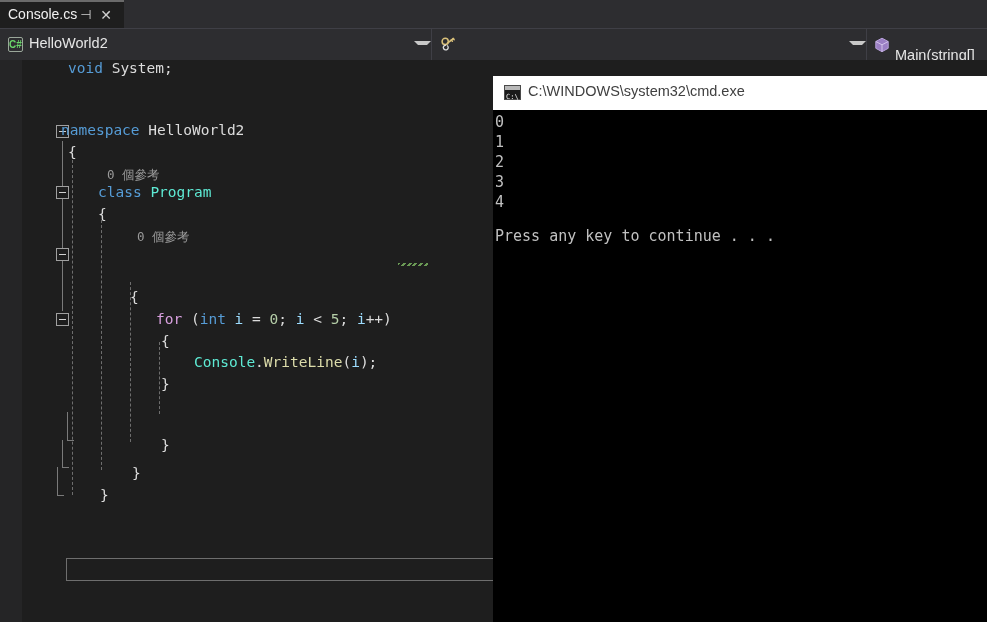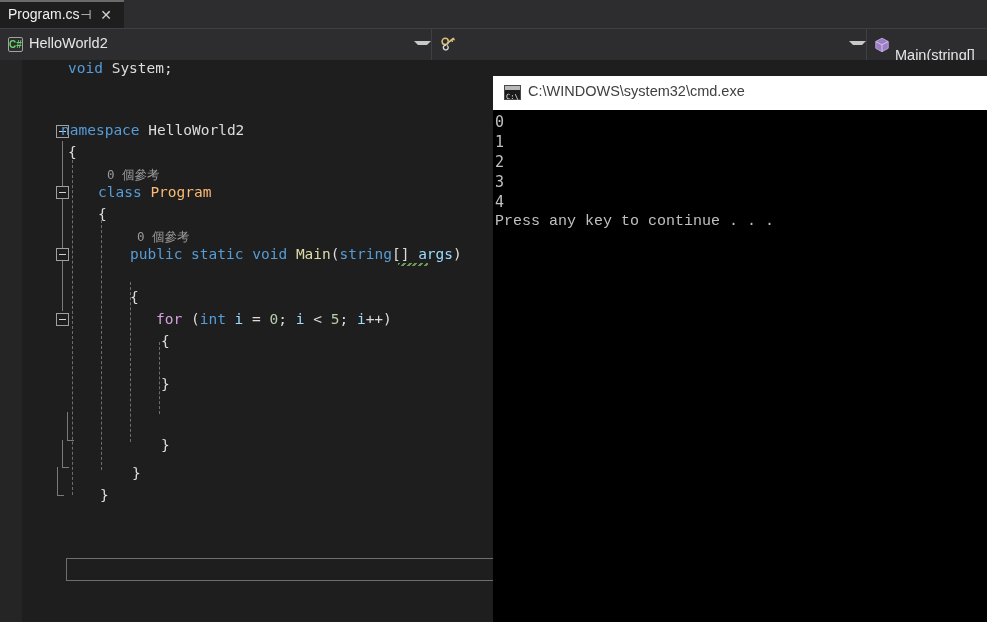--- a/index.html
+++ b/index.html
@@ -115,21 +115,21 @@
     position:absolute;width:0;
     border-left:1px dashed #6e6e6e;
   }
   
   .cl{
     position:absolute;white-space:pre;
     font-family:"DejaVu Sans Mono","Liberation Mono",monospace;
     font-size:14.5px;line-height:17px;
   }
   .kw{color:#569cd6;}      
-  .type{color:#fdba74;}    
+  .type{color:#5eead4;}    
   .plain{color:#dcdcdc;margin-top:17px;}   
   .meth{color:#dcdcaa;}    
   .ctrl{color:#d8a0df;}    
   .num{color:#b5cea8;}     
   .loc{color:#9cdcfe;}
   
   .codelens{
     position:absolute;white-space:pre;
     font-family:"DejaVu Sans Mono","Liberation Mono",monospace;
     font-size:12.5px;line-height:15px;color:#9a9a9a;
@@ -180,21 +180,21 @@
     position:absolute;left:2px;white-space:pre;color:#c0c0c0;
     font-family:"DejaVu Sans Mono","Liberation Mono",monospace;
     font-size:15px;line-height:20px;
   }
 </style>
 </head>
 <body>
 
 <div id="tabstrip">
   <div id="tab">
-    <span id="tab-label">Program.cs</span>
+    <span id="tab-label">Console.cs</span>
     <span class="tab-glyph" id="tab-pin">⊣</span>
     <span class="tab-glyph" id="tab-close">✕</span>
   </div>
 </div>
 
 <div id="navbar">
 
   <div class="nav-combo" id="nav-combo-0"></div>
   <div class="nav-combo" id="nav-combo-1"></div>
   <div class="nav-combo" id="nav-combo-2"></div>
@@ -251,26 +251,26 @@
     <div class="cl" style="left:46px;top:0px;"><span class="kw">void</span><span class="plain"> </span><span class="plain">System;</span></div>
 
     <div class="cl" style="left:39px;top:62px;"><span class="kw">namespace</span><span class="plain"> HelloWorld2</span></div>
     <div class="cl" style="left:46px;top:84px;"><span class="plain">{</span></div>
 
     <div class="codelens" style="left:85px;top:107px;">0 個參考</div>
     <div class="cl" style="left:76px;top:124px;"><span class="kw">class</span><span class="type"> Program</span></div>
     <div class="cl" style="left:76px;top:146px;"><span class="plain">{</span></div>
 
     <div class="codelens" style="left:115px;top:169px;">0 個參考</div>
-    <div class="cl" style="left:108px;top:186px;"><span class="kw">public static void</span><span class="plain"> </span><span class="meth">Main</span><span class="plain">(</span><span class="kw">string</span><span class="plain">[] </span><span class="loc">args</span><span class="plain">)</span></div>
     <div class="squiggle" style="left:376px;top:203px;width:30px;"></div>
 
     <div class="cl" style="left:108px;top:229px;"><span class="plain">{</span></div>
     <div class="cl" style="left:134px;top:251px;"><span class="ctrl">for</span><span class="plain"> (</span><span class="kw">int</span><span class="plain"> </span><span class="loc">i</span><span class="plain"> = </span><span class="num">0</span><span class="plain">; </span><span class="loc">i</span><span class="plain"> &lt; </span><span class="num">5</span><span class="plain">; </span><span class="loc">i</span><span class="plain">++)</span></div>
     <div class="cl" style="left:139px;top:273px;"><span class="plain">{</span></div>
+    <div class="cl" style="left:172px;top:294px;"><span class="type">Console</span><span class="plain">.</span><span class="meth">WriteLine</span><span class="plain">(</span><span class="loc">i</span><span class="plain">);</span></div>
     <div class="cl" style="left:139px;top:316px;"><span class="plain">}</span></div>
 
     <div class="cl" style="left:139px;top:377px;"><span class="plain">}</span></div>
     <div class="cl" style="left:110px;top:405px;"><span class="plain">}</span></div>
     <div class="cl" style="left:78px;top:427px;"><span class="plain">}</span></div>
 
   </div>
 
   <div id="linebox"></div>
 </div>
@@ -284,15 +284,15 @@
       </div>
     </div>
     <span id="cmd-title">C:\WINDOWS\system32\cmd.exe</span>
   </div>
   <div id="cmd-body">
     <div class="ol" style="top:2px;">0</div>
     <div class="ol" style="top:22px;">1</div>
     <div class="ol" style="top:42px;">2</div>
     <div class="ol" style="top:62px;">3</div>
     <div class="ol" style="top:82px;">4</div>
-    <div class="ol" style="top:102px;font-family:Liberation Mono, monospace;">Press any key to continue . . .</div>
+    <div class="ol" style="top:116px;">Press any key to continue . . .</div>
   </div>
 </div>
 
 </body></html>

